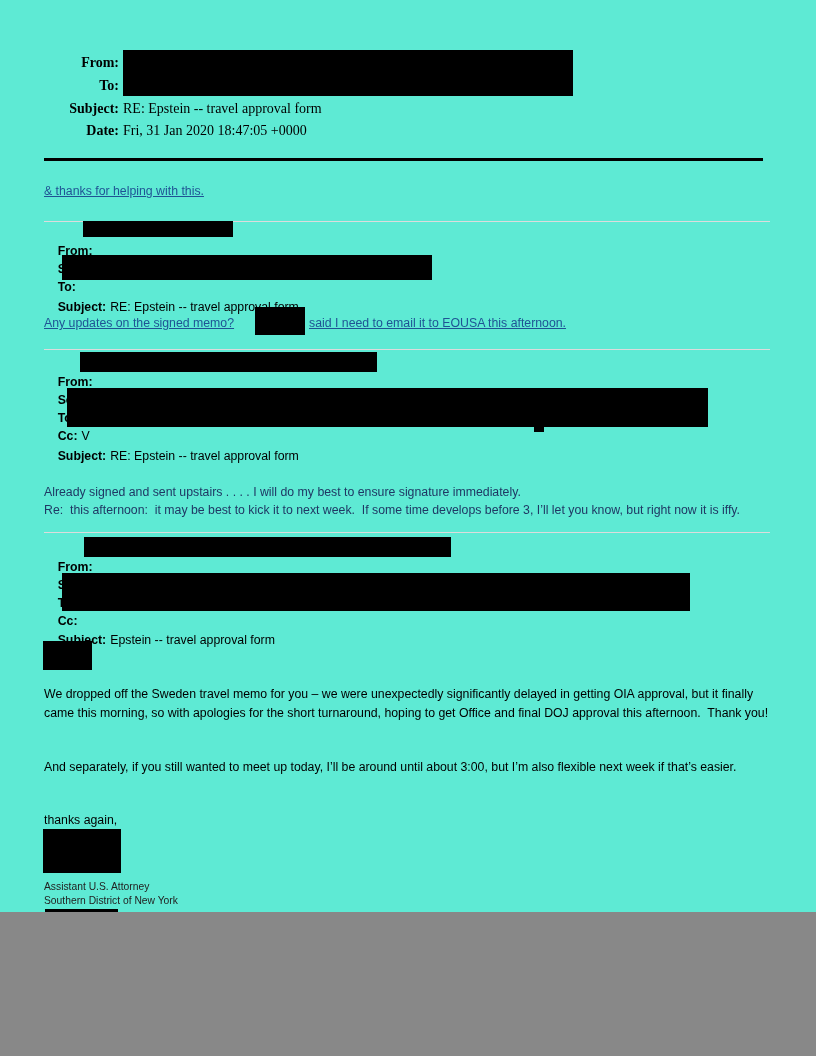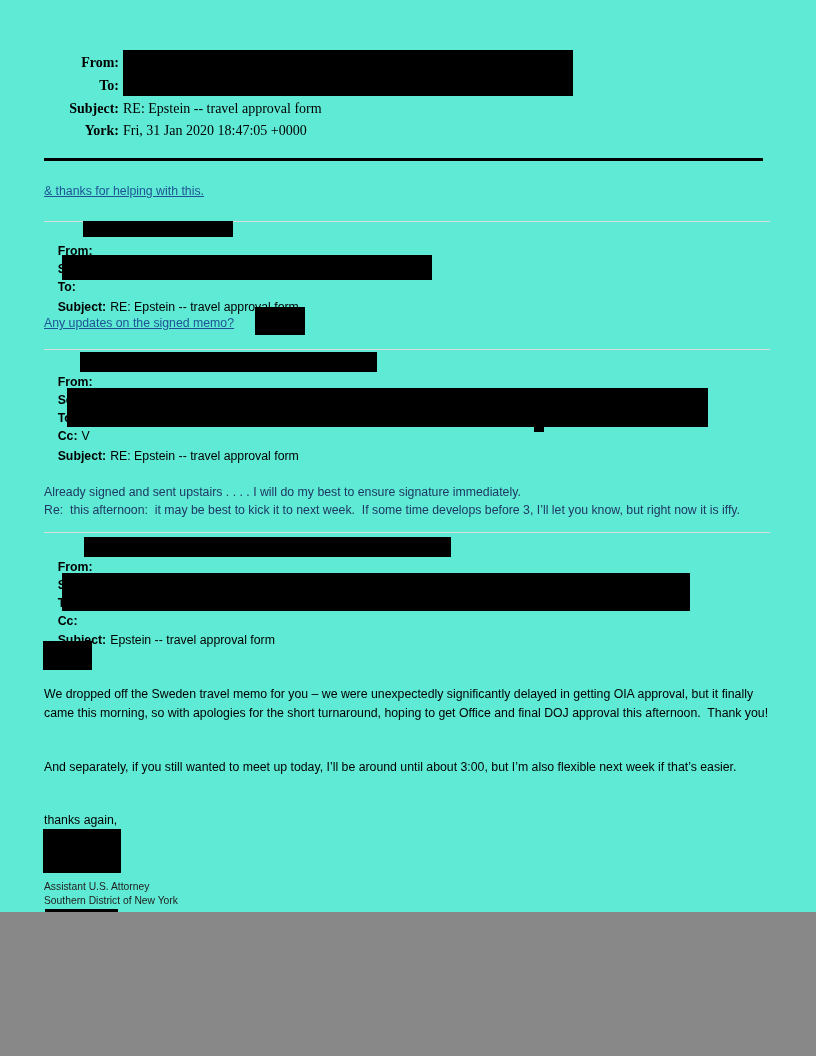--- a/index.html
+++ b/index.html
@@ -49,21 +49,21 @@
   }
 </style>
 </head>
 <body>
 
 <div id="page">
 
   <div class="hdr-label" style="top:53px">From:</div>
   <div class="hdr-label" style="top:76px">To:</div>
   <div class="hdr-label" style="top:99px">Subject:</div>
-  <div class="hdr-label" style="top:121px">York:</div>
+  <div class="hdr-label" style="top:121px">Date:</div>
 
   <div class="redact" style="left:123px;top:50px;width:450px;height:46px"></div>
 
   <div class="hdr-value" style="top:99px">RE: Epstein -- travel approval form</div>
   <div class="hdr-value" style="top:121px">Fri, 31 Jan 2020 18:47:05 +0000</div>
 
   <div class="thick-rule" style="top:158px"></div>
 
   <div class="para nowrap blue-bright" style="top:182px">&amp; thanks for helping with this.</div>
 
@@ -82,20 +82,21 @@
     <span class="lbl">To:</span>
   </div>
   <div class="redact" style="left:62px;top:255px;width:370px;height:25px"></div>
 
   <div class="qline" style="top:280px">
     <span class="lbl">Subject:</span><span class="val">RE: Epstein -- travel approval form</span>
   </div>
 
   <div class="para nowrap blue-bright" style="top:314px">Any updates on the signed memo?</div>
   <div class="redact" style="left:255px;top:307px;width:50px;height:28px"></div>
+  <div class="para nowrap blue-bright" style="left:309px;top:314px">said I need to email it to EOUSA this afternoon.</div>
 
   <div class="sep" style="top:349px"></div>
 
   <div class="qline" style="top:355px">
     <span class="lbl">From:</span>
   </div>
   <div class="redact" style="left:80px;top:352px;width:297px;height:20px"></div>
 
   <div class="qline" style="top:373px">
     <span class="lbl">Sent:</span><span class="val">Friday, January 31, 2020 12:53 PM</span>

